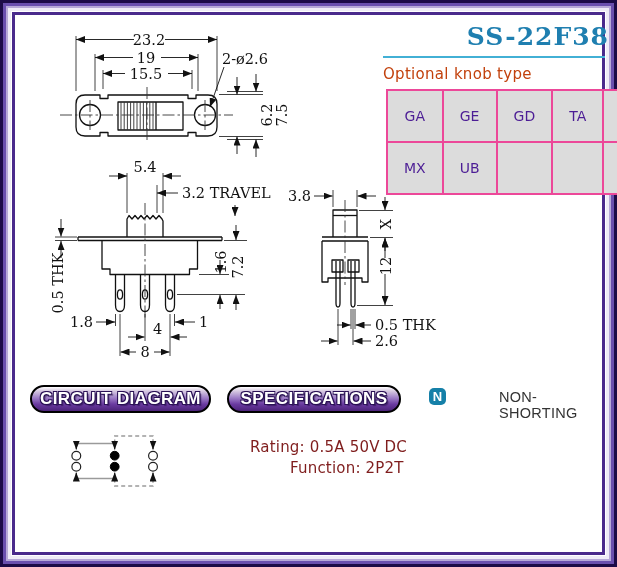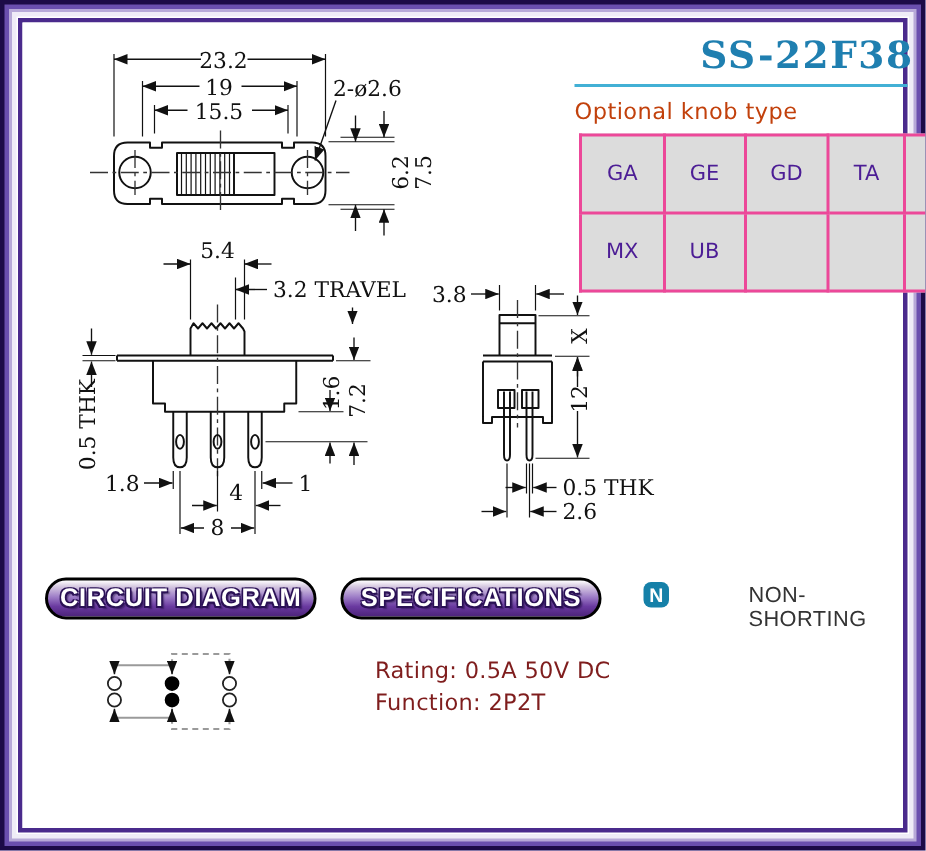--- a/index.html
+++ b/index.html
@@ -43,21 +43,21 @@
   }
   .pill.circuit{left:15px;width:181px;}
   .pill.specs{left:212px;width:174px;}
   .nbadge{
     left:414px;top:373px;width:17px;height:17px;border-radius:5px;background:#1580a8;
     color:#fff;font-weight:bold;font-size:13px;display:flex;align-items:center;justify-content:center;
   }
   .nslabel{left:436px;top:374px;font-size:14.5px;color:#333;letter-spacing:0.3px;margin-left:48px;}
   .spec-line{left:235px;font-size:15px;color:#7f1d1d;font-family:"DejaVu Sans",sans-serif;letter-spacing:0.2px;}
   .rating{top:423px;}
-  .function{top:444px;}
+  .function{top:444px;margin-left:40px;}
   svg text.dim{font-family:"DejaVu Serif",serif;font-size:14.5px;fill:#111;}
   svg .ln{stroke:#111;stroke-width:1.3;fill:none;stroke-linejoin:round;}
   svg .thin{stroke:#111;stroke-width:0.8;fill:none;}
   svg .dimln{stroke:#111;stroke-width:0.9;fill:none;}
   svg .cl{stroke:#333;stroke-width:0.9;fill:none;stroke-dasharray:12 3 2.5 3;}
   svg .gray{stroke:#9a9a9a;stroke-width:1.4;fill:none;}
   svg .grayd{stroke:#9a9a9a;stroke-width:1.4;fill:none;stroke-dasharray:4 3;}
 </style>
 </head>
 <body>

